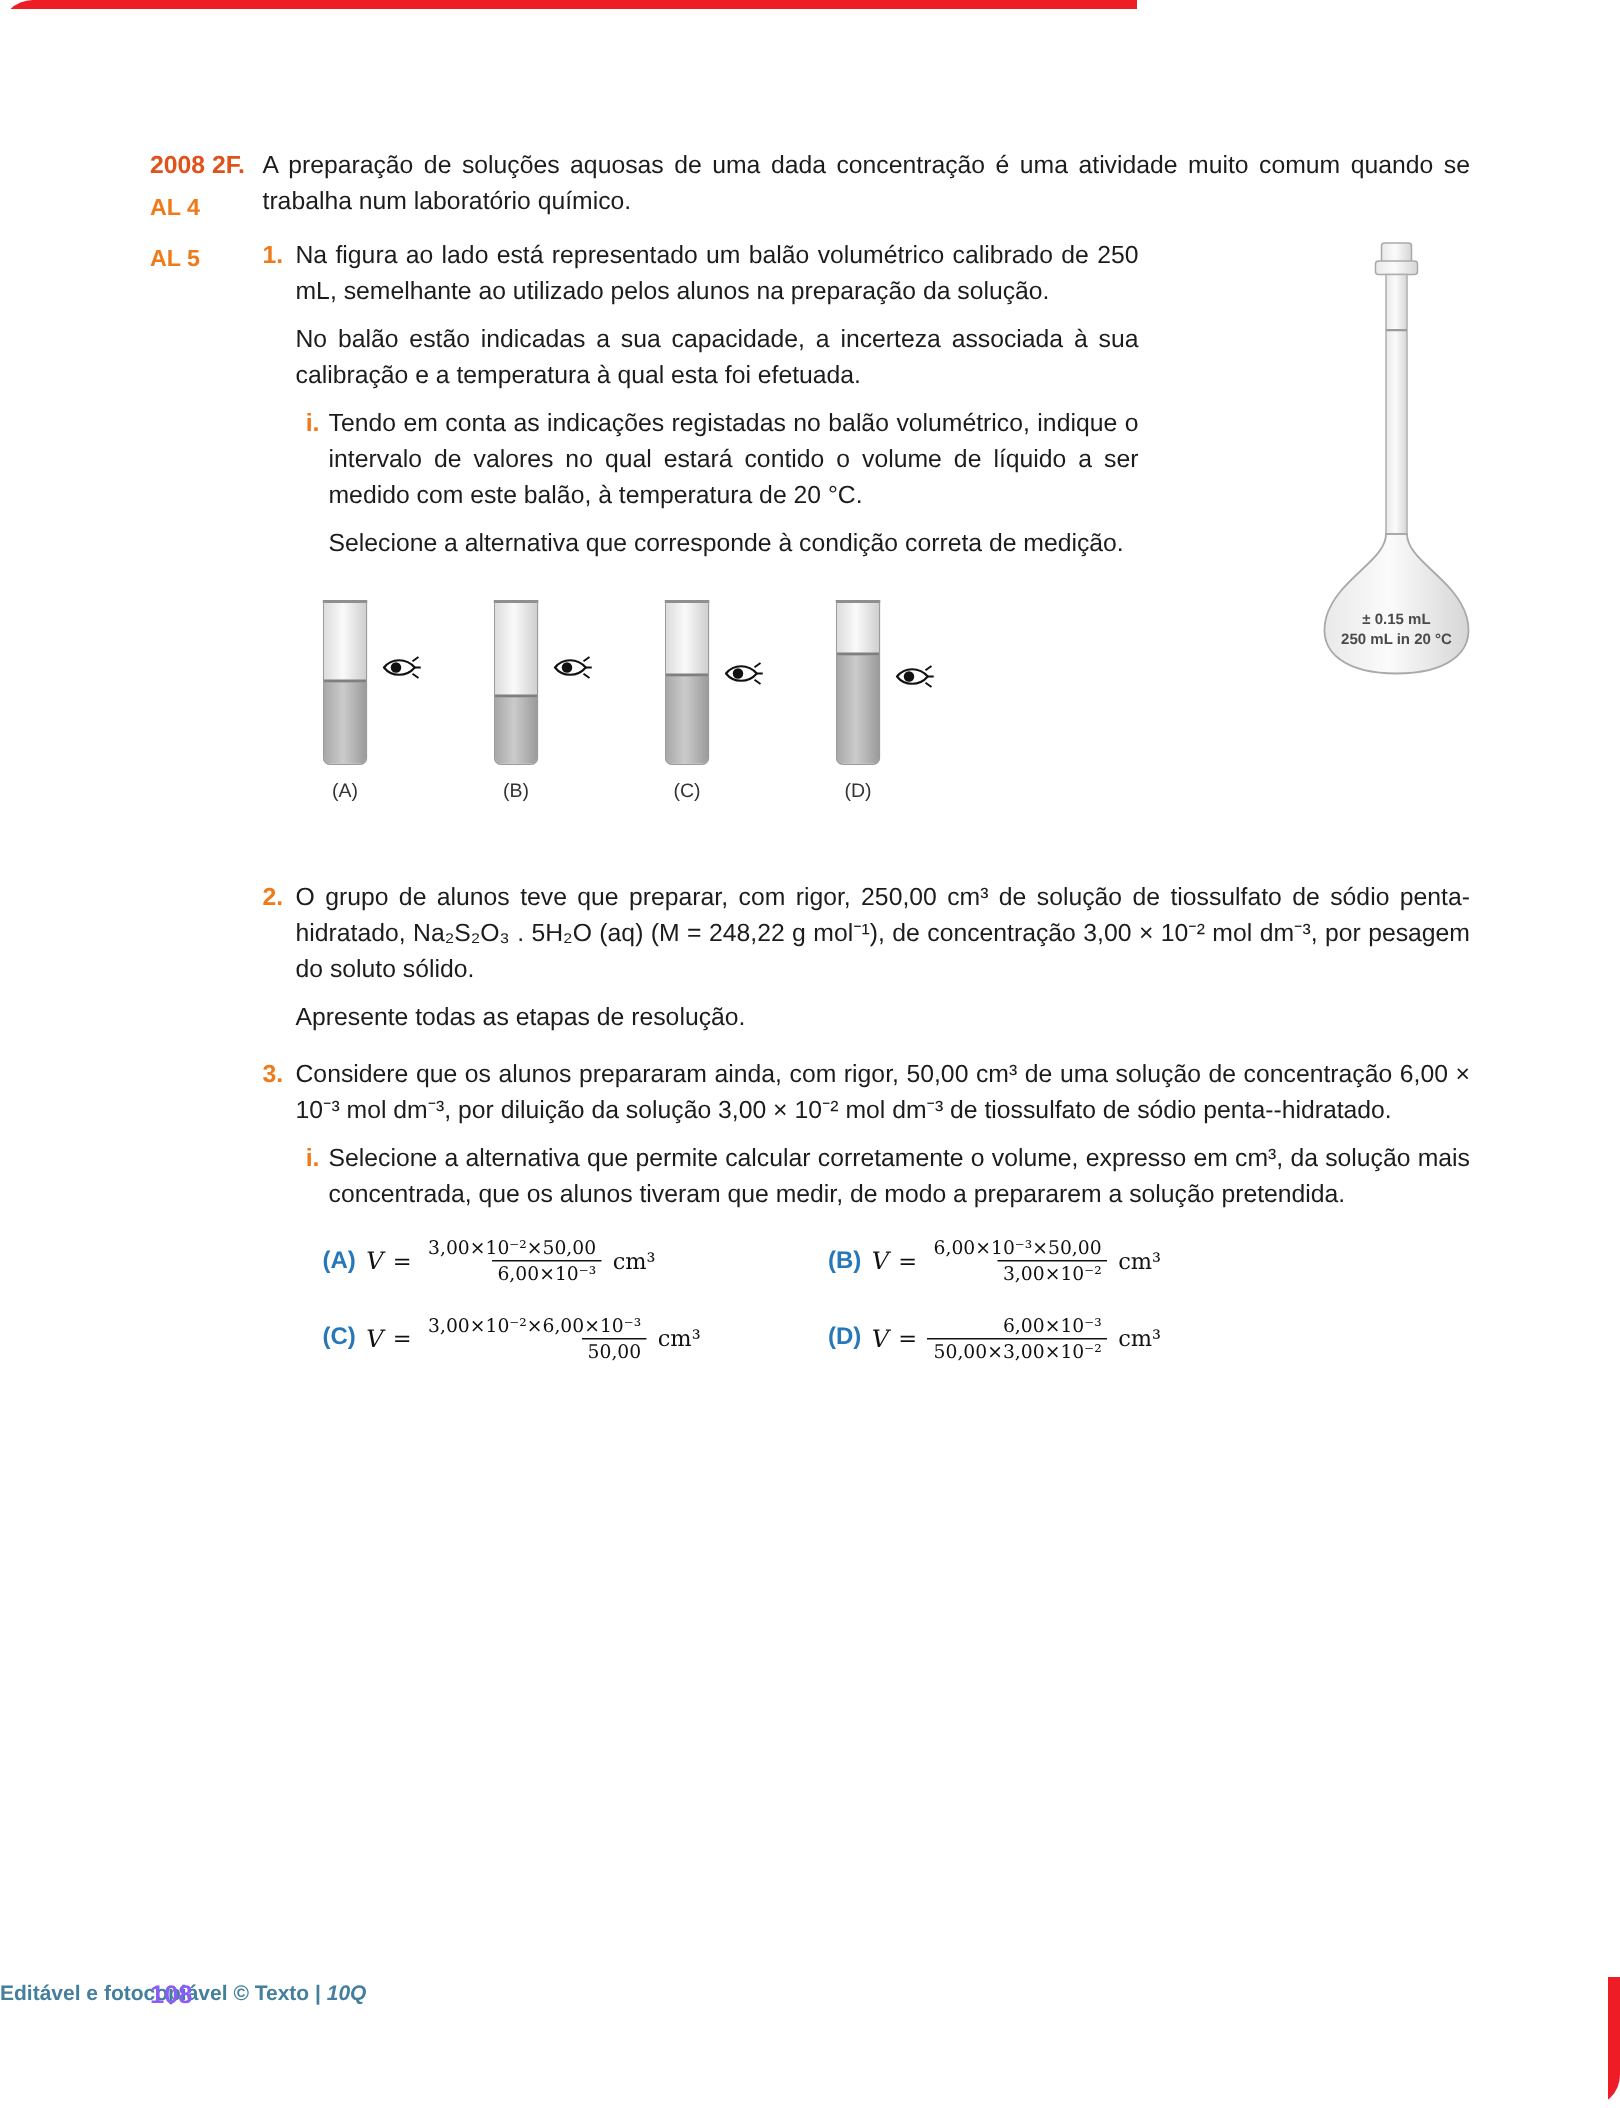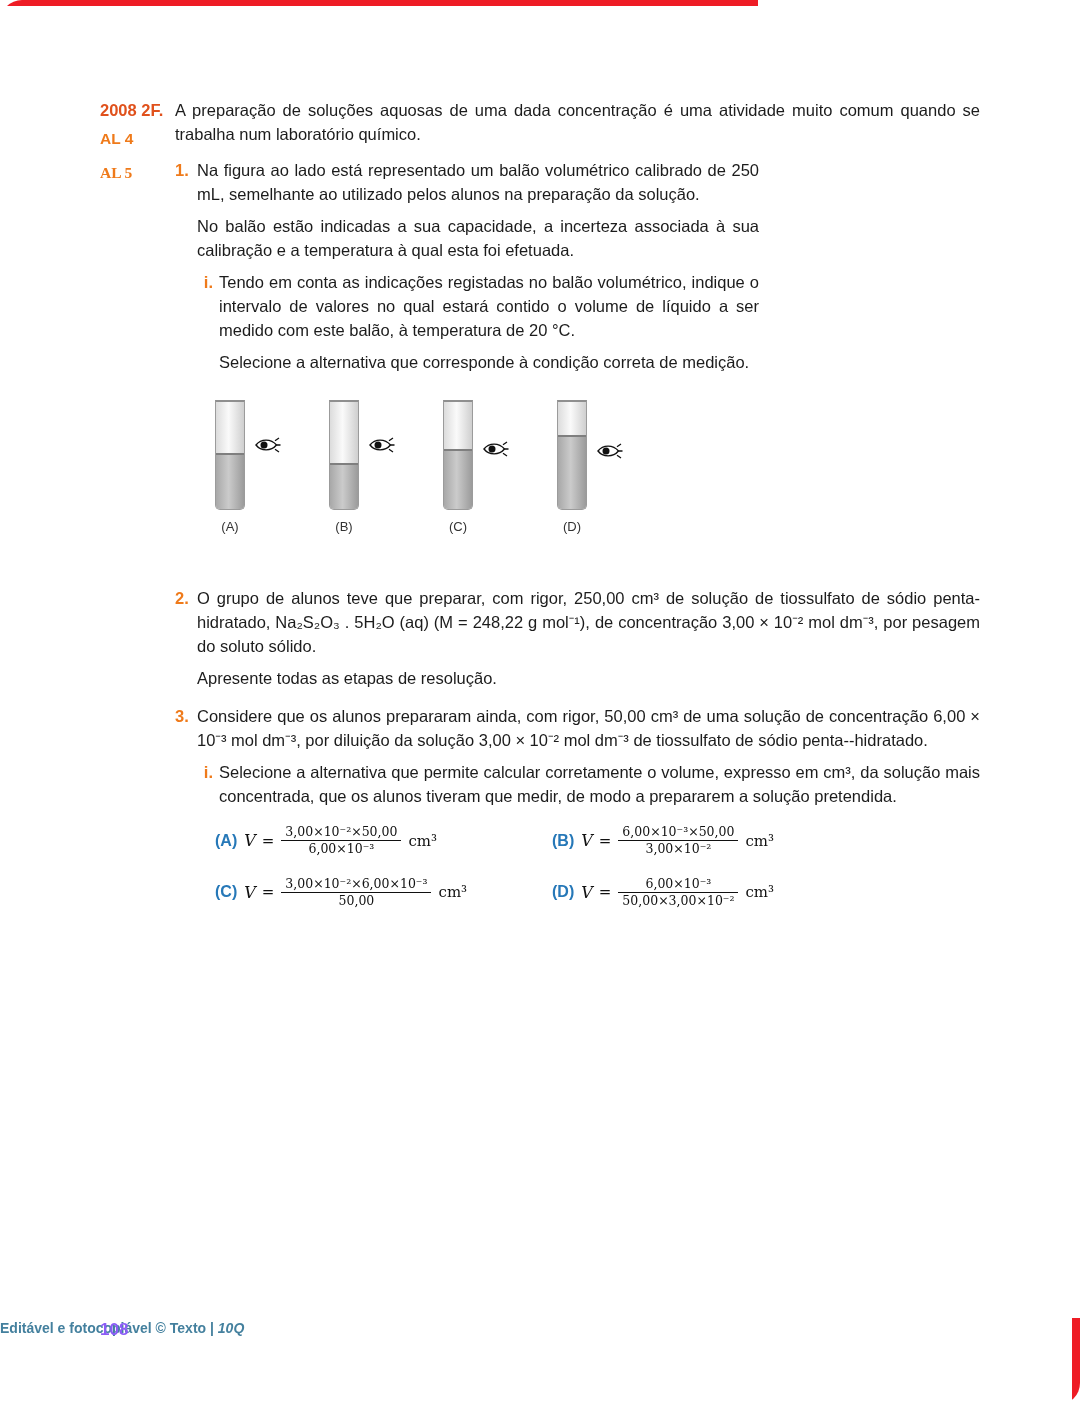--- a/index.html
+++ b/index.html
@@ -5,21 +5,21 @@
   html,body{margin:0;padding:0;background:#ffffff;}
   .page{position:relative;width:1080px;height:1405px;background:#ffffff;overflow:hidden;
         font-family:"Liberation Sans",sans-serif;color:var(--text,#1c1c1c);border-radius:22px;}
   .band-top{position:absolute;top:0;left:0;width:758px;height:6px;background:var(--edge_red,#ee1c25);}
   .band-right{position:absolute;top:1318px;right:0;width:8px;height:87px;background:var(--edge_red,#ee1c25);}
 
   .layout{position:absolute;left:100px;top:98px;width:880px;display:flex;}
   .margin-col{width:75px;flex:0 0 75px;}
   .year-label{color:var(--accent_red_orange,#e0511c);font-weight:bold;font-size:16.5px;line-height:24px;}
   .al-label{color:var(--accent_orange,#ef7a1a);font-weight:bold;font-size:15.5px;line-height:24px;margin-top:5px;}
-  .al-label.al5{margin-top:10px;font-family:Liberation Serif, serif;}
+  .al-label.al5{margin-top:10px;}
   .body-col{width:805px;flex:0 0 805px;}
 
   .para{margin:0;font-size:16.5px;line-height:24px;text-align:justify;}
   .mt6{margin-top:6px;} .mt8{margin-top:8px;}
 
   .q{position:relative;margin-left:22px;}
   .qnum{position:absolute;left:-22px;top:0;color:var(--accent_orange,#ef7a1a);font-weight:bold;font-size:16.5px;line-height:24px;}
   .q1{margin-top:12px;}
   .q1 .qtext{width:562px;}
   .sub{position:relative;margin-left:22px;margin-top:8px;}
@@ -42,21 +42,21 @@
   .opt-label{margin-top:9px;width:30px;text-align:center;font-size:13px;color:#333333;}
 
   .q2{margin-top:52px;}
   .q3{margin-top:14px;}
 
   .choices{margin-left:18px;margin-top:16px;display:grid;grid-template-columns:337px auto;row-gap:18px;}
   .choice{display:flex;align-items:center;font-family:"DejaVu Serif",serif;font-size:15px;color:#111111;}
   .choice-label{color:var(--accent_blue,#2678b8);font-weight:bold;font-family:"Liberation Sans",sans-serif;font-size:16px;margin-right:7px;}
   .mvar{font-style:italic;margin-right:6px;font-size:16px;}
   .meq{margin-right:7px;}
-  .frac{display:inline-flex;flex-direction:column;text-align:center;font-size:12.5px;line-height:1.3;}
+  .frac{display:inline-flex;flex-direction:column;text-align:center;font-size:12.5px;line-height:1.3;align-items:flex-end;}
   .fnum{padding:0 4px;}
   .fden{border-top:1px solid #111111;padding:0 4px;}
   .funit{margin-left:7px;font-size:15px;}
 
   .footer{position:absolute;left:0;top:1320px;width:100%;}
   .page-number{position:absolute;left:100px;top:0;font-weight:bold;font-size:17px;color:#8b5cf6;}
   .footer-center{width:100%;text-align:left;font-size:14px;font-weight:bold;color:var(--footer_blue,#44809e);}
   .footer-center .brand{font-style:italic;}
 </style>
 </head>
@@ -84,20 +84,38 @@
 
           <div class="sub">
             <span class="subnum">i.</span>
             <p class="para">Tendo em conta as indicações registadas no balão volumétrico, indique o intervalo de valores no qual estará contido o volume de líquido a ser medido com este balão, à temperatura de 20 °C.</p>
           </div>
 
 
           <p class="para select-line">Selecione a alternativa que corresponde à condição correta de medição.</p>
         </div>
 
+        <div class="flask">
+          <svg width="132" height="304" viewBox="0 0 132 304">
+            <defs>
+              <linearGradient id="gb" x1="0" y1="0" x2="1" y2="0">
+                <stop offset="0" stop-color="#e9e9e9"></stop>
+                <stop offset="0.45" stop-color="#fbfbfb"></stop>
+                <stop offset="1" stop-color="#d6d6d6"></stop>
+              </linearGradient>
+            </defs>
+            <rect x="56" y="4" width="20" height="13" rx="2" fill="url(#gb)" stroke="#a9a9a9"></rect>
+            <rect x="52" y="16" width="28" height="9" rx="2" fill="url(#gb)" stroke="#a9a9a9"></rect>
+            <rect x="59" y="25" width="14" height="173" fill="url(#gb)" stroke="#afafaf"></rect>
+            <line x1="59" y1="62" x2="73" y2="62" stroke="#9c9c9c" stroke-width="1.5"></line>
+            <path d="M59 198 C59 216 26 228 19 254 C13 279 35 291 66 291 C97 291 119 279 113 254 C106 228 73 216 73 198 Z" fill="url(#gb)" stroke="#a9a9a9" stroke-width="1.2"></path>
+            <text x="66" y="258" text-anchor="middle" font-size="10" font-weight="bold" fill="#4a4a4a">± 0.15 mL</text>
+            <text x="66" y="271" text-anchor="middle" font-size="10" font-weight="bold" fill="#4a4a4a">250 mL in 20 °C</text>
+          </svg>
+        </div>
       </div>
 
       <div class="options-row">
 
         <div class="option-panel">
           <div class="tube-area" style="--liq:48%;--eye:33%">
             <div class="tube">
               <div class="liquid"></div>
             </div>
             <span class="eye">

